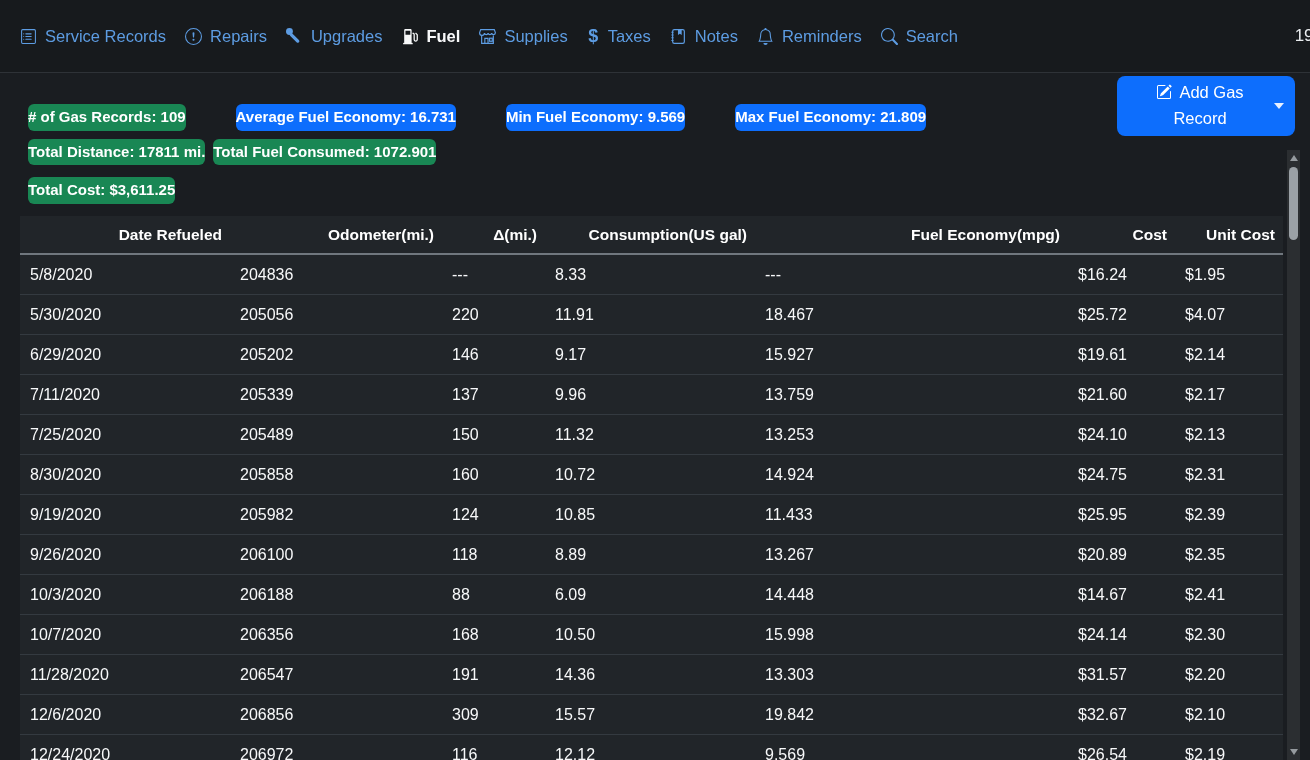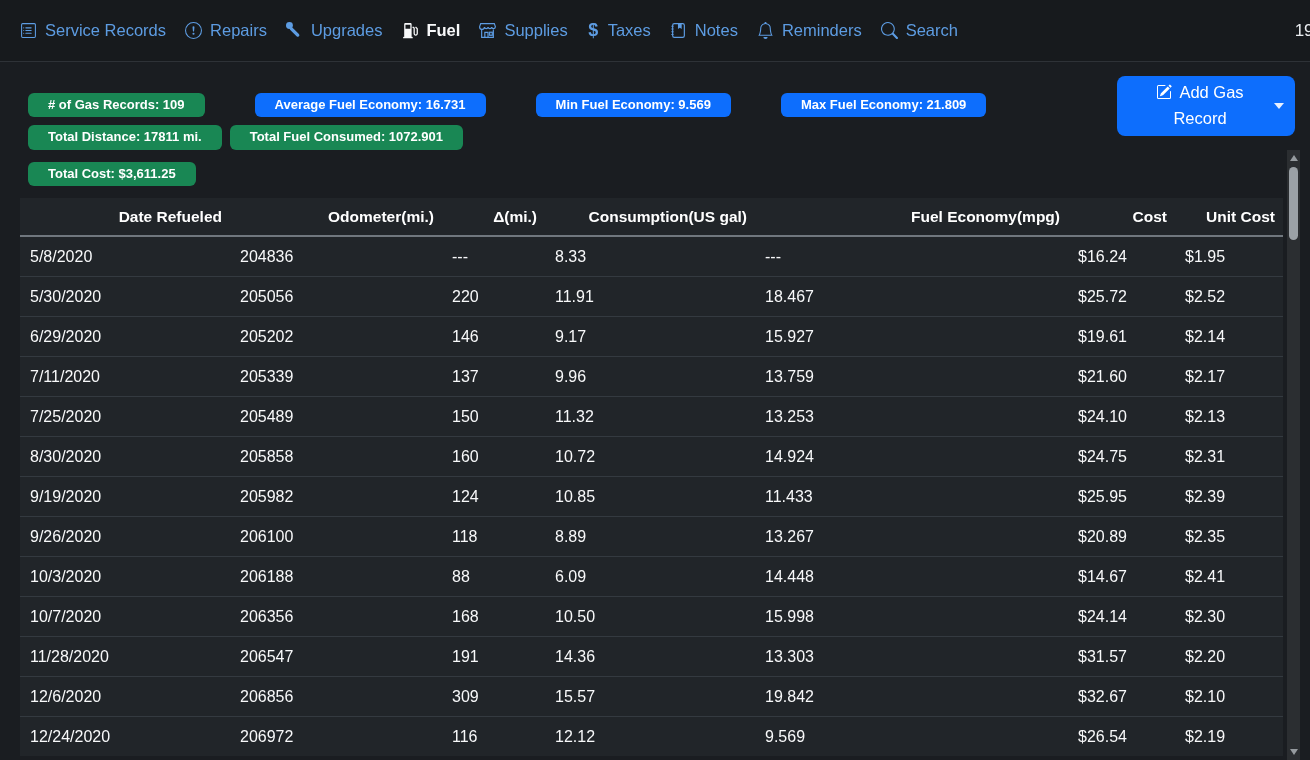--- a/index.html
+++ b/index.html
@@ -5,41 +5,41 @@
   * { margin:0; padding:0; box-sizing:border-box; }
   html,body { width:1310px; height:760px; overflow:hidden; }
   body {
     background:#1a1d21;
     font-family:"Liberation Sans","DejaVu Sans",sans-serif;
     color:#fff;
     position:relative;
   }
   
   .navbar {
-    height:62px; background:#171a1d; border-bottom:1px solid #2e3237;
+    height:73px; background:#171a1d; border-bottom:1px solid #2e3237;
     display:flex; align-items:center; padding:0 20px;
     column-gap:19px; white-space:nowrap; position:relative; overflow:hidden;
   }
   .nav-item {
     display:flex; align-items:center; gap:8px;
     color:#5d9ce2; font-size:16.5px; cursor:pointer; text-decoration:none;
   }
   .nav-item.active { color:#f8f9fa;font-weight:bold; }
   .nav-item svg { width:17px; height:17px; flex:0 0 auto; }
   .dollar-glyph { font-size:18px; font-weight:600; width:13px; text-align:center; }
   .nav-right {
     position:absolute; right:-13px; top:50%; transform:translateY(-50%);
     color:#e9ecef; font-size:17px;
   }
   
   .badges-wrap { padding:31px 230px 0 28px; }
   .badge-row { display:flex; flex-wrap:wrap; gap:8px; margin-bottom:12px; }
   .badge {
-    display:inline-block; color:#fff; font-size:13px; font-weight:700;
-    padding:5px 20px; border-radius:6px; line-height:1.1; white-space:nowrap;
+    display:inline-block; color:#fff; font-size:15px; font-weight:700;
+    padding:5px 0; border-radius:6px; line-height:1.1; white-space:nowrap;
   }
   .badge.green { background:#198754; }
   .badge.blue  { background:#0d6efd;margin-left:42px; }
   
   .add-btn {
     position:absolute; top:76px; right:15px; width:178px; height:60px;
     background:#0d6efd; color:#fff; border:none; border-radius:8px;
     font-family:inherit; font-size:16.5px; line-height:1.55; cursor:pointer;
     text-align:center; padding:0 26px 0 14px;
   }
@@ -218,21 +218,21 @@
           <td>$16.24</td>
           <td>$1.95</td>
         </tr>
         <tr>
           <td>5/30/2020</td>
           <td>205056</td>
           <td>220</td>
           <td>11.91</td>
           <td>18.467</td>
           <td>$25.72</td>
-          <td>$2.52</td>
+          <td>$4.07</td>
         </tr>
         <tr>
           <td>6/29/2020</td>
           <td>205202</td>
           <td>146</td>
           <td>9.17</td>
           <td>15.927</td>
           <td>$19.61</td>
           <td>$2.14</td>
         </tr>

